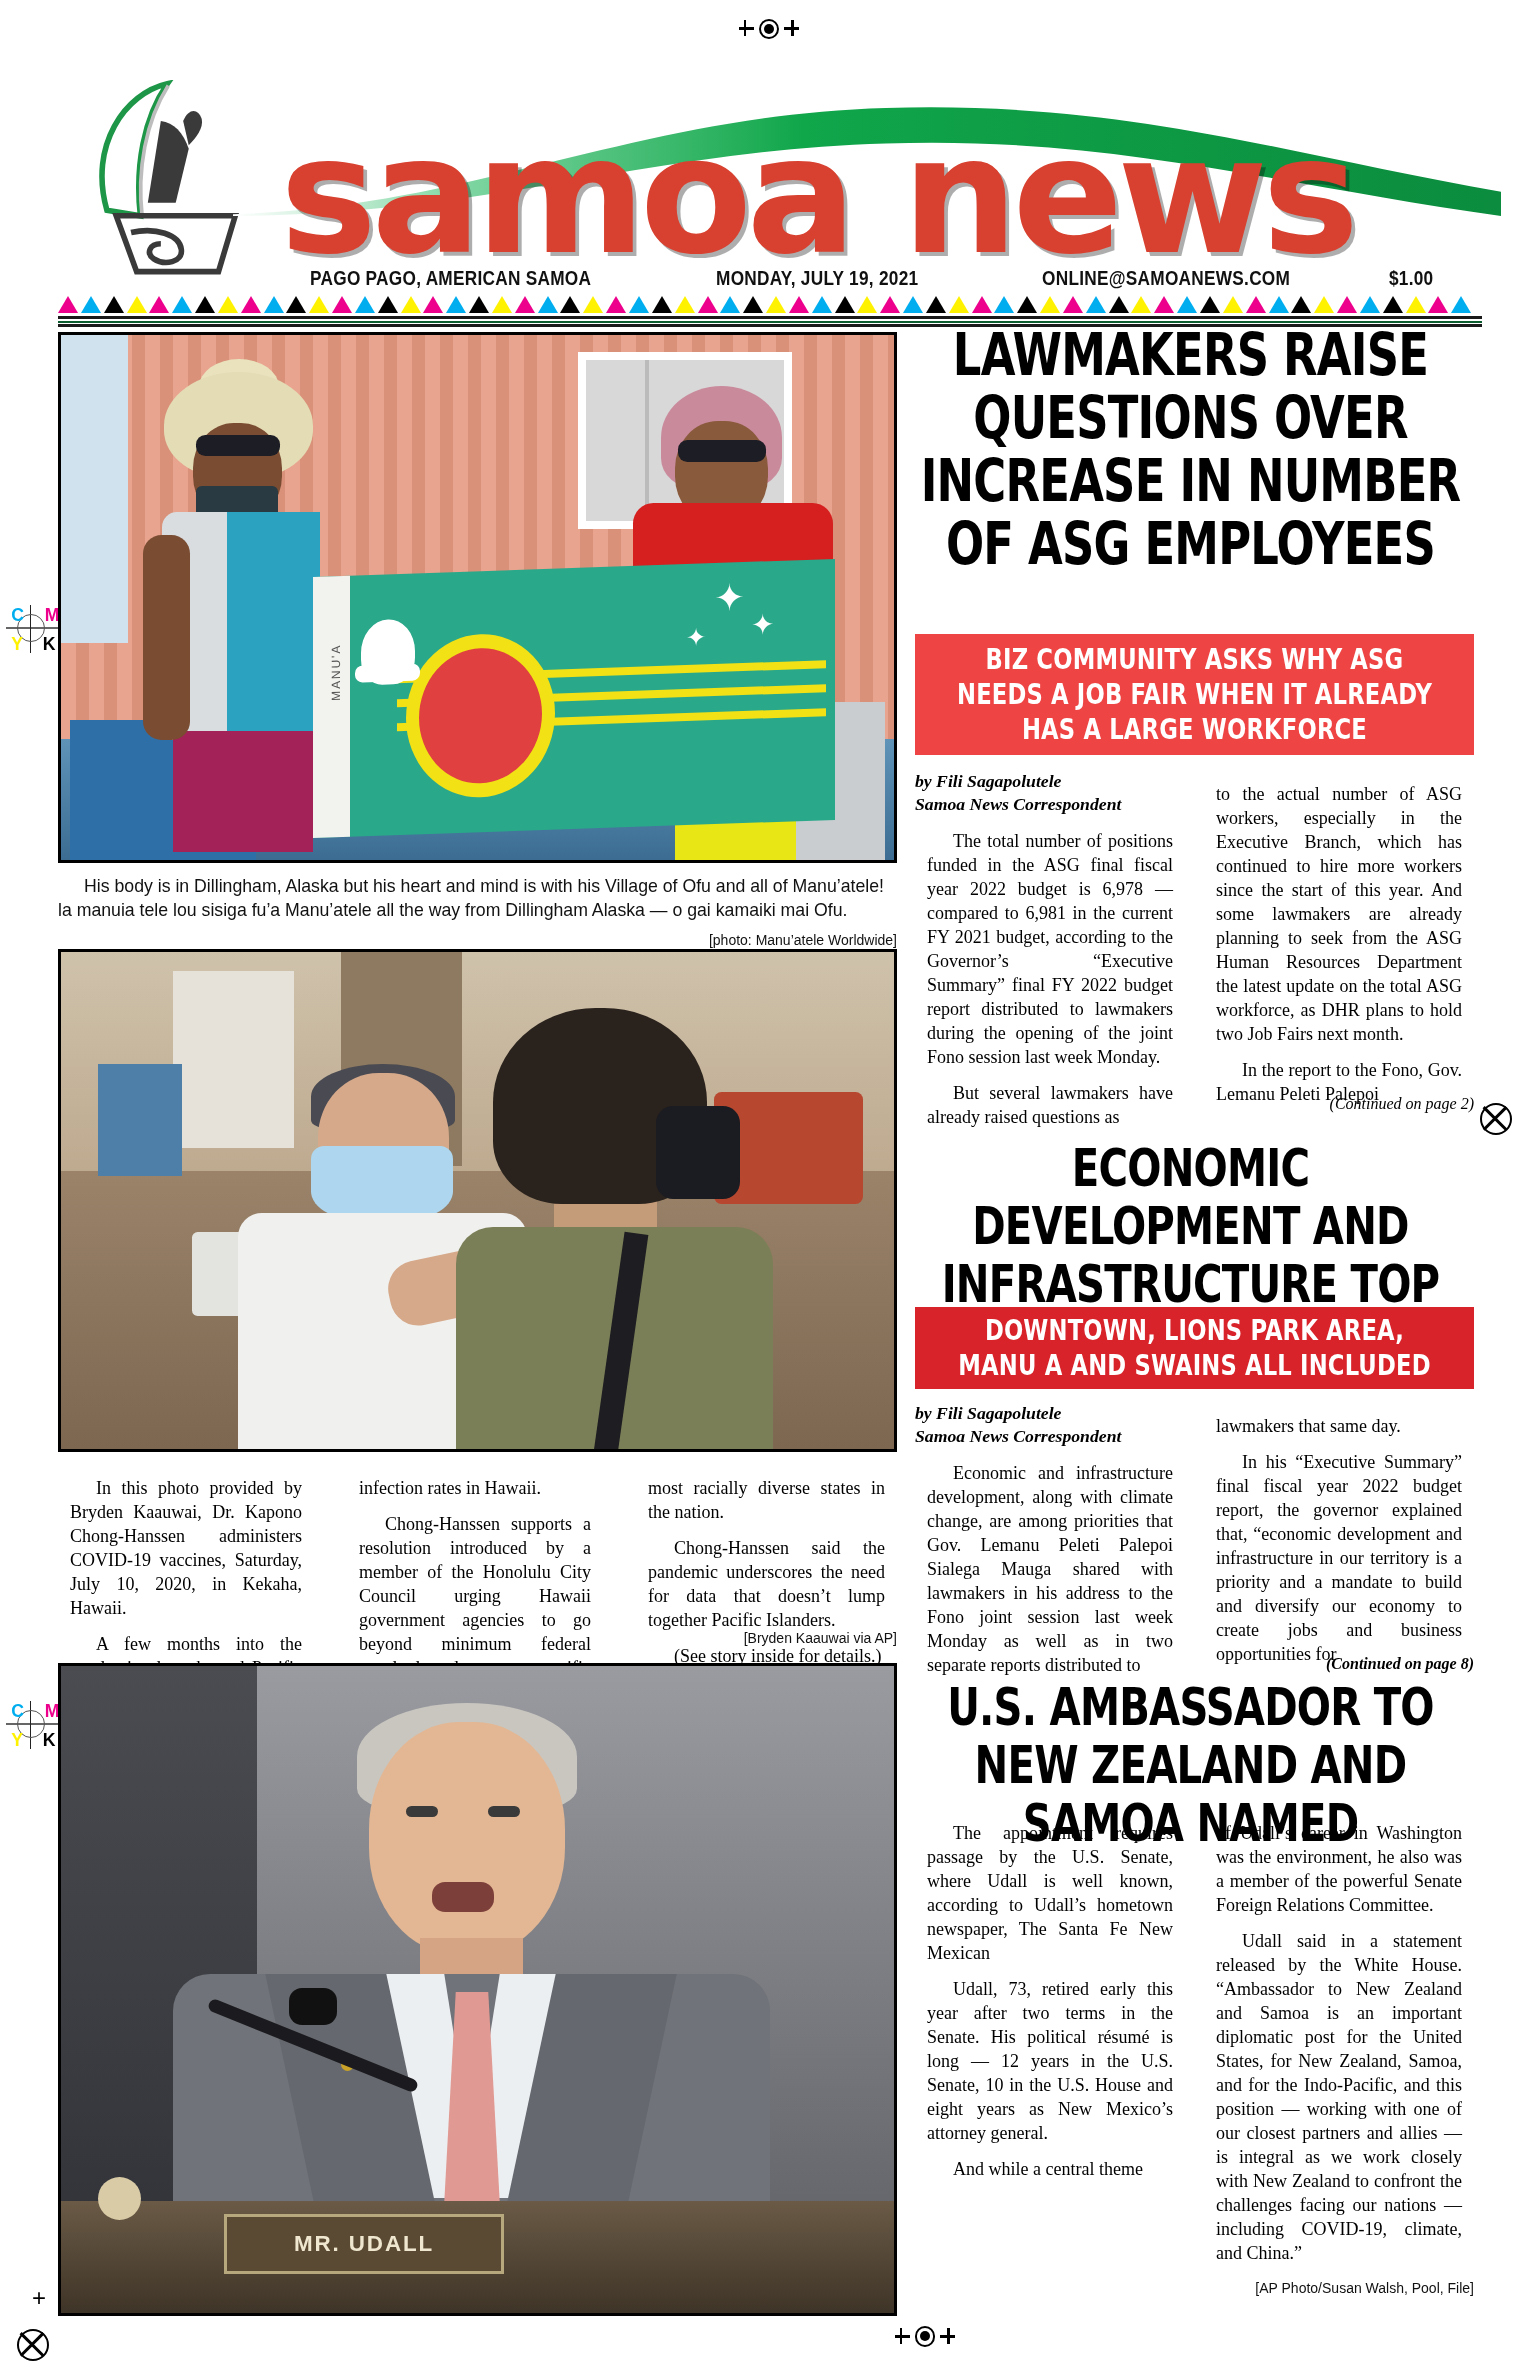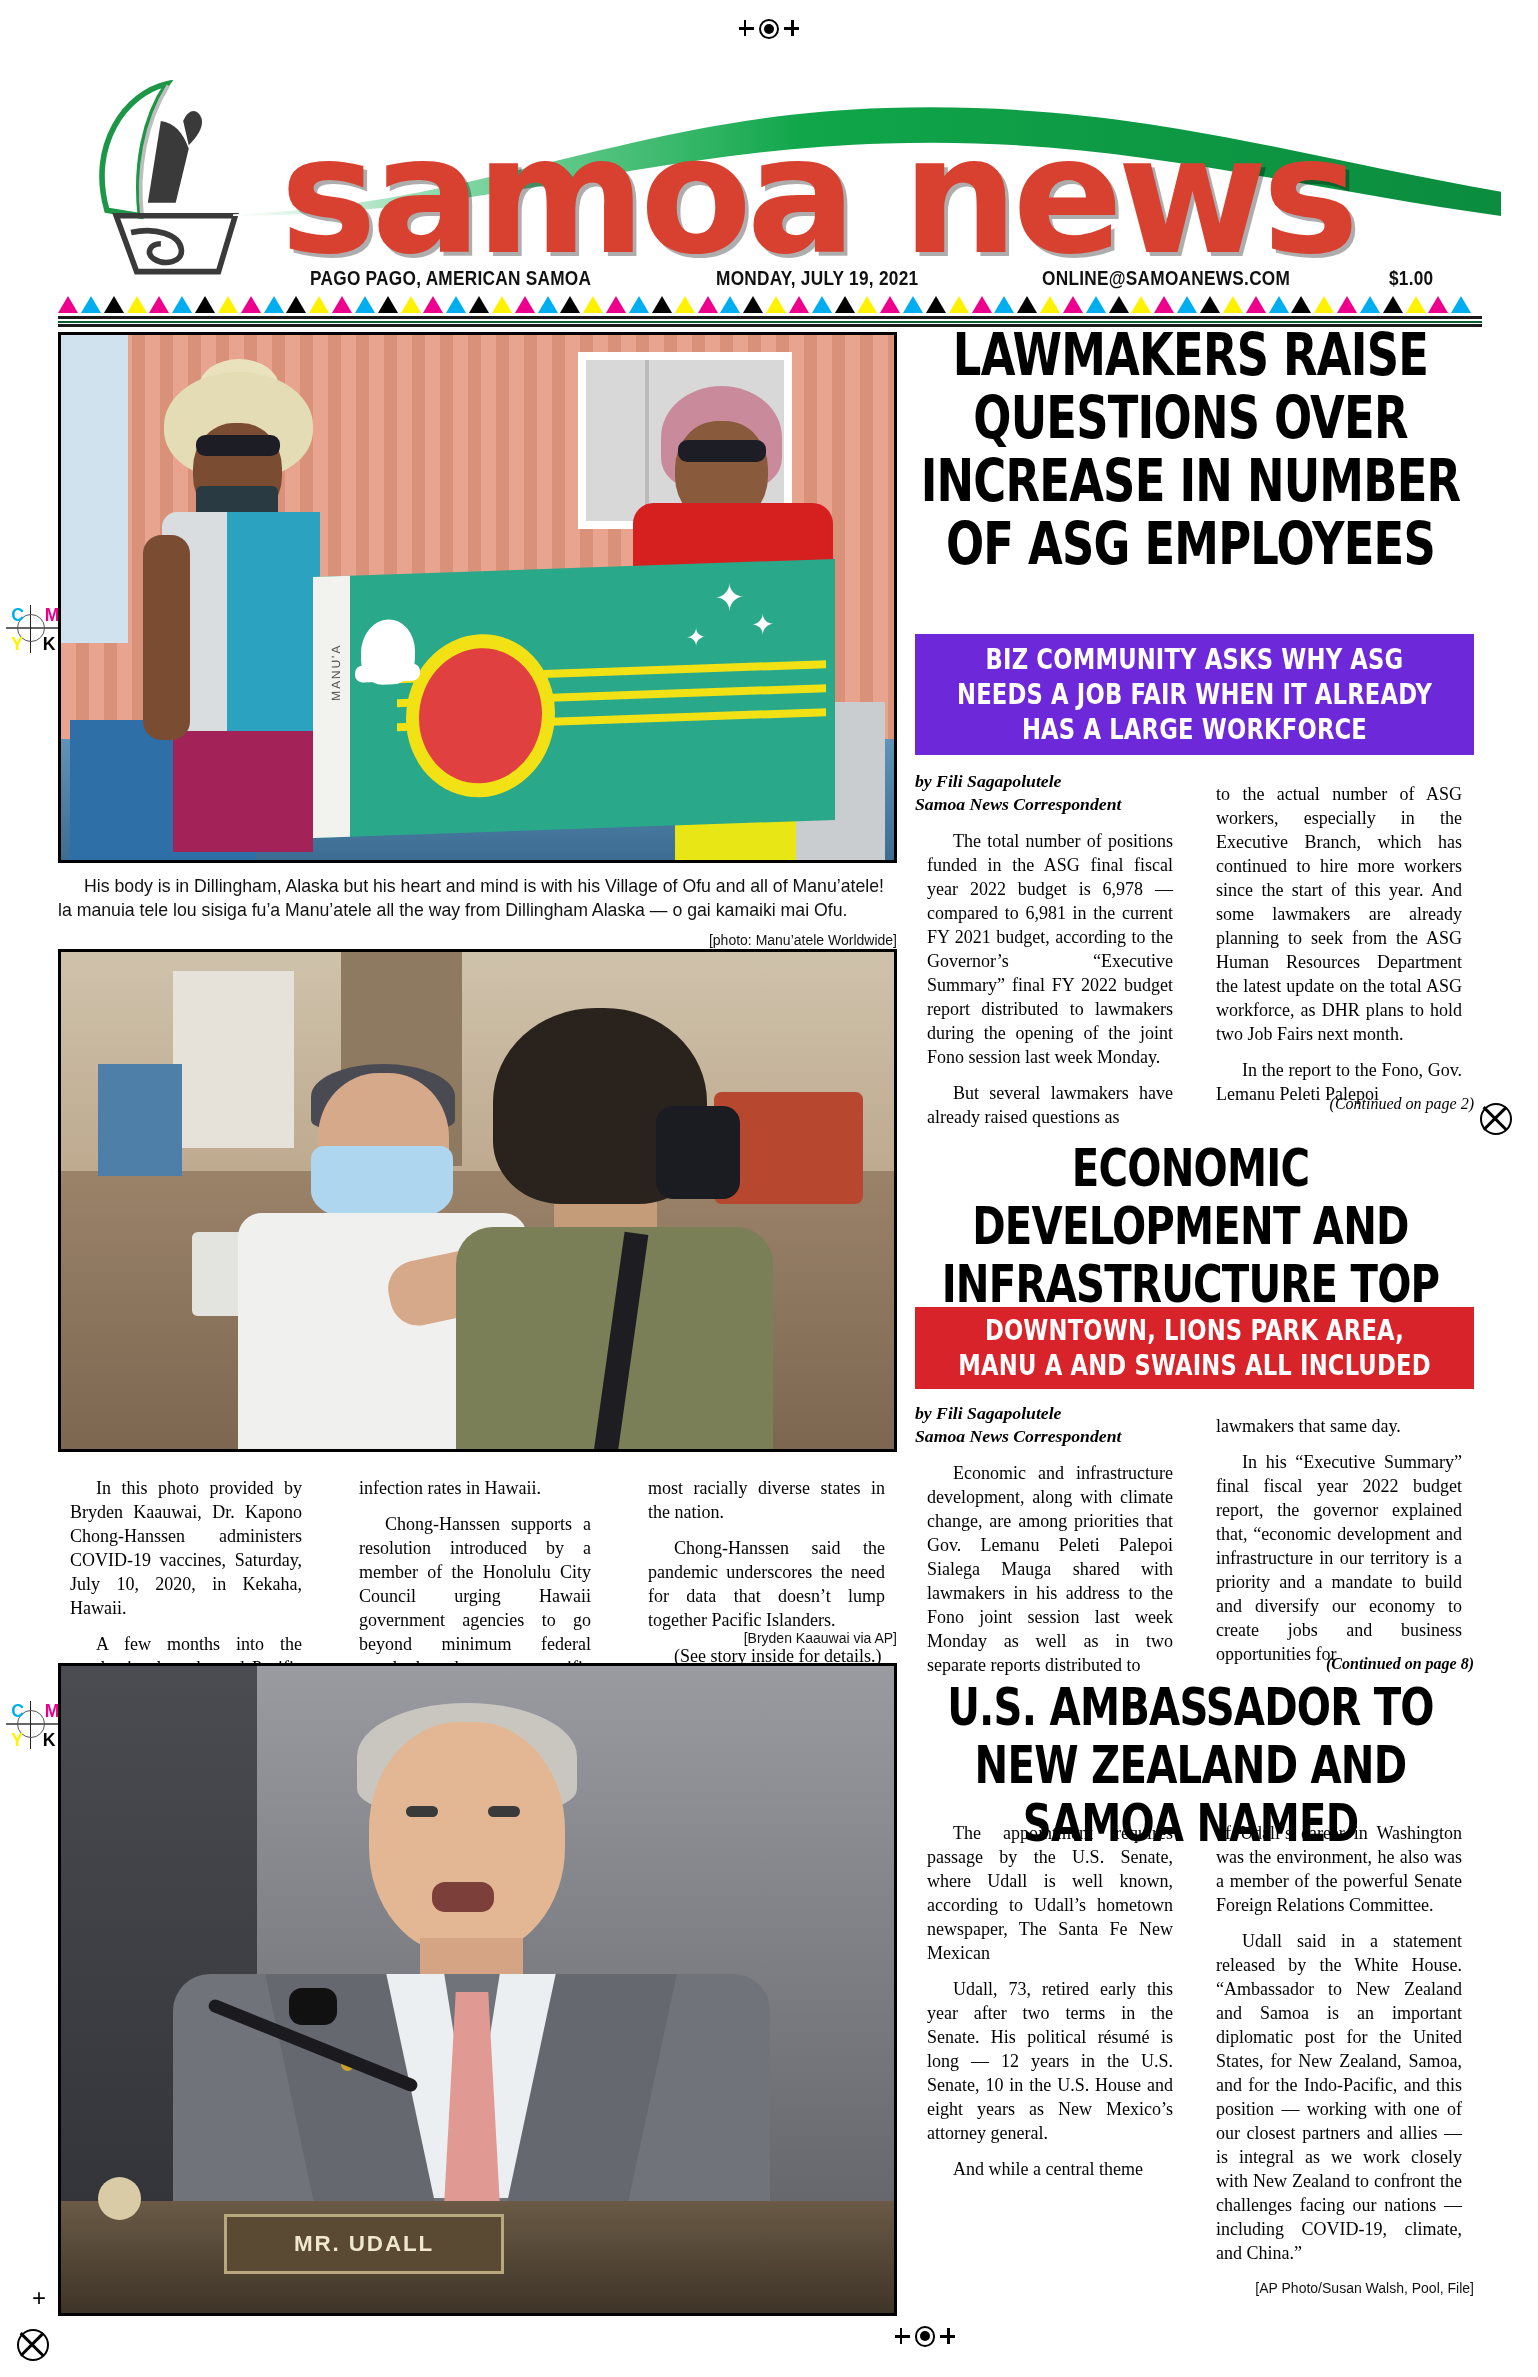--- a/index.html
+++ b/index.html
@@ -426,21 +426,21 @@
     <div class="p3-mic2"></div>
     <div class="p3-desk"></div>
     <div class="p3-ball"></div>
     <div class="p3-plate">
       <span>MR. UDALL</span>
     </div>
   </div>
 
   <div class="hl" style="left:915px;top:324px;width:653px;margin-left:-51px;font-size:58px;line-height:63px;">LAWMAKERS RAISE QUESTIONS OVER INCREASE IN NUMBER OF ASG EMPLOYEES</div>
 
-  <div class="subbar" style="left:915px;top:634px;width:559px;height:121px;background:#6d28d9;padding:20px 13px;">
+  <div class="subbar" style="left:915px;top:634px;width:559px;height:121px;background:#ef4444;padding:20px 13px;">
     <span>BIZ COMMUNITY ASKS WHY ASG NEEDS A JOB FAIR WHEN IT ALREADY HAS A   LARGE WORKFORCE</span>
   </div>
 
   <div class="byline" style="position:absolute;left:915px;top:770px;width:270px;">
     <div>by Fili Sagapolutele</div>
     <div>Samoa News Correspondent</div>
   </div>
 
   <div class="body-col" style="left:915px;top:817px;width:270px;">
     <p>The total number of positions funded in the ASG final fiscal year 2022 budget is 6,978 — compared to 6,981 in the current FY 2021 budget, according to the Governor’s “Executive Summary” final FY 2022 budget report distributed to lawmakers during the opening of the joint Fono session last week Monday.</p>

